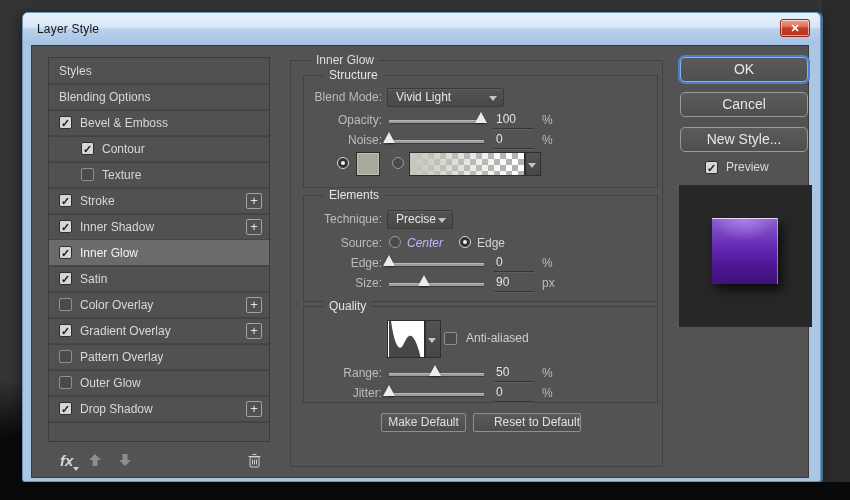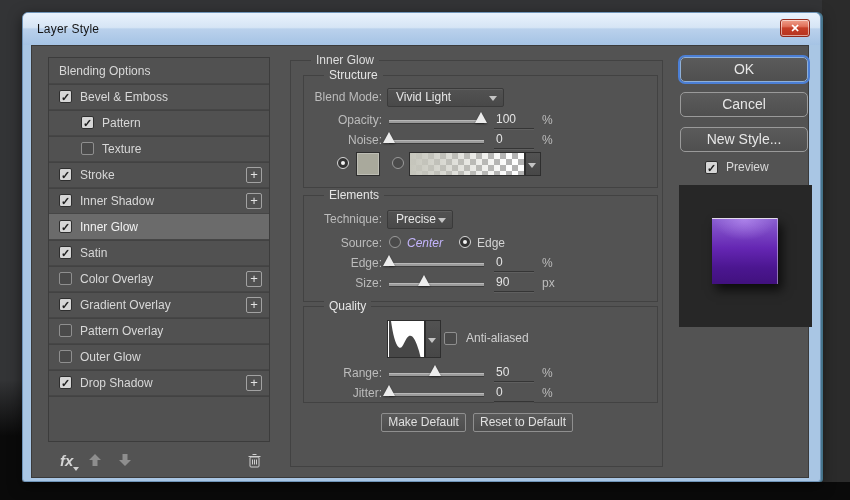--- a/index.html
+++ b/index.html
@@ -135,29 +135,32 @@
   <div class="window">
     <div class="titlebar">
       <span class="title-text">Layer Style</span>
       <span class="close-btn">✕</span>
     </div>
 
     <div class="content">
 
       <div class="sidebar-box">
           <div class="srow">
+            <span class="slabel">Styles</span>
+          </div>
+          <div class="srow">
             <span class="slabel">Blending Options</span>
           </div>
           <div class="srow">
             <span class="cb on">✓</span>
             <span class="slabel">Bevel &amp; Emboss</span>
           </div>
           <div class="srow indent">
             <span class="cb on">✓</span>
-            <span class="slabel">Pattern</span>
+            <span class="slabel">Contour</span>
           </div>
           <div class="srow indent">
             <span class="cb"></span>
             <span class="slabel">Texture</span>
           </div>
           <div class="srow">
             <span class="cb on">✓</span>
             <span class="slabel">Stroke</span>
             <span class="plusbtn">+</span>
           </div>
@@ -335,21 +338,21 @@
             <span class="flabel">Jitter:</span>
             <span class="track">
                 <span class="thumb" style="left: calc(0% - 6px);"></span>
               </span>
             <span class="val">0</span>
             <span class="unit">%</span>
           </div>
         </div>
 
         <span class="def-btn" style="left:90px; width:85px;">Make Default</span>
-        <span class="def-btn" style="left:182px; width:100px;">Reset to Default</span>
+        <span class="def-btn" style="left:182px; width:108px;text-align:right;">Reset to Default</span>
       </div>
 
       <div class="pill ok" style="top:11px;">OK</div>
       <div class="pill" style="top:81px;">New Style...</div>
       <div class="pill" style="top:46px;">Cancel</div>
 
       <div class="preview-row">
         <span class="cb on">✓</span>
         <span>Preview</span>
       </div>

